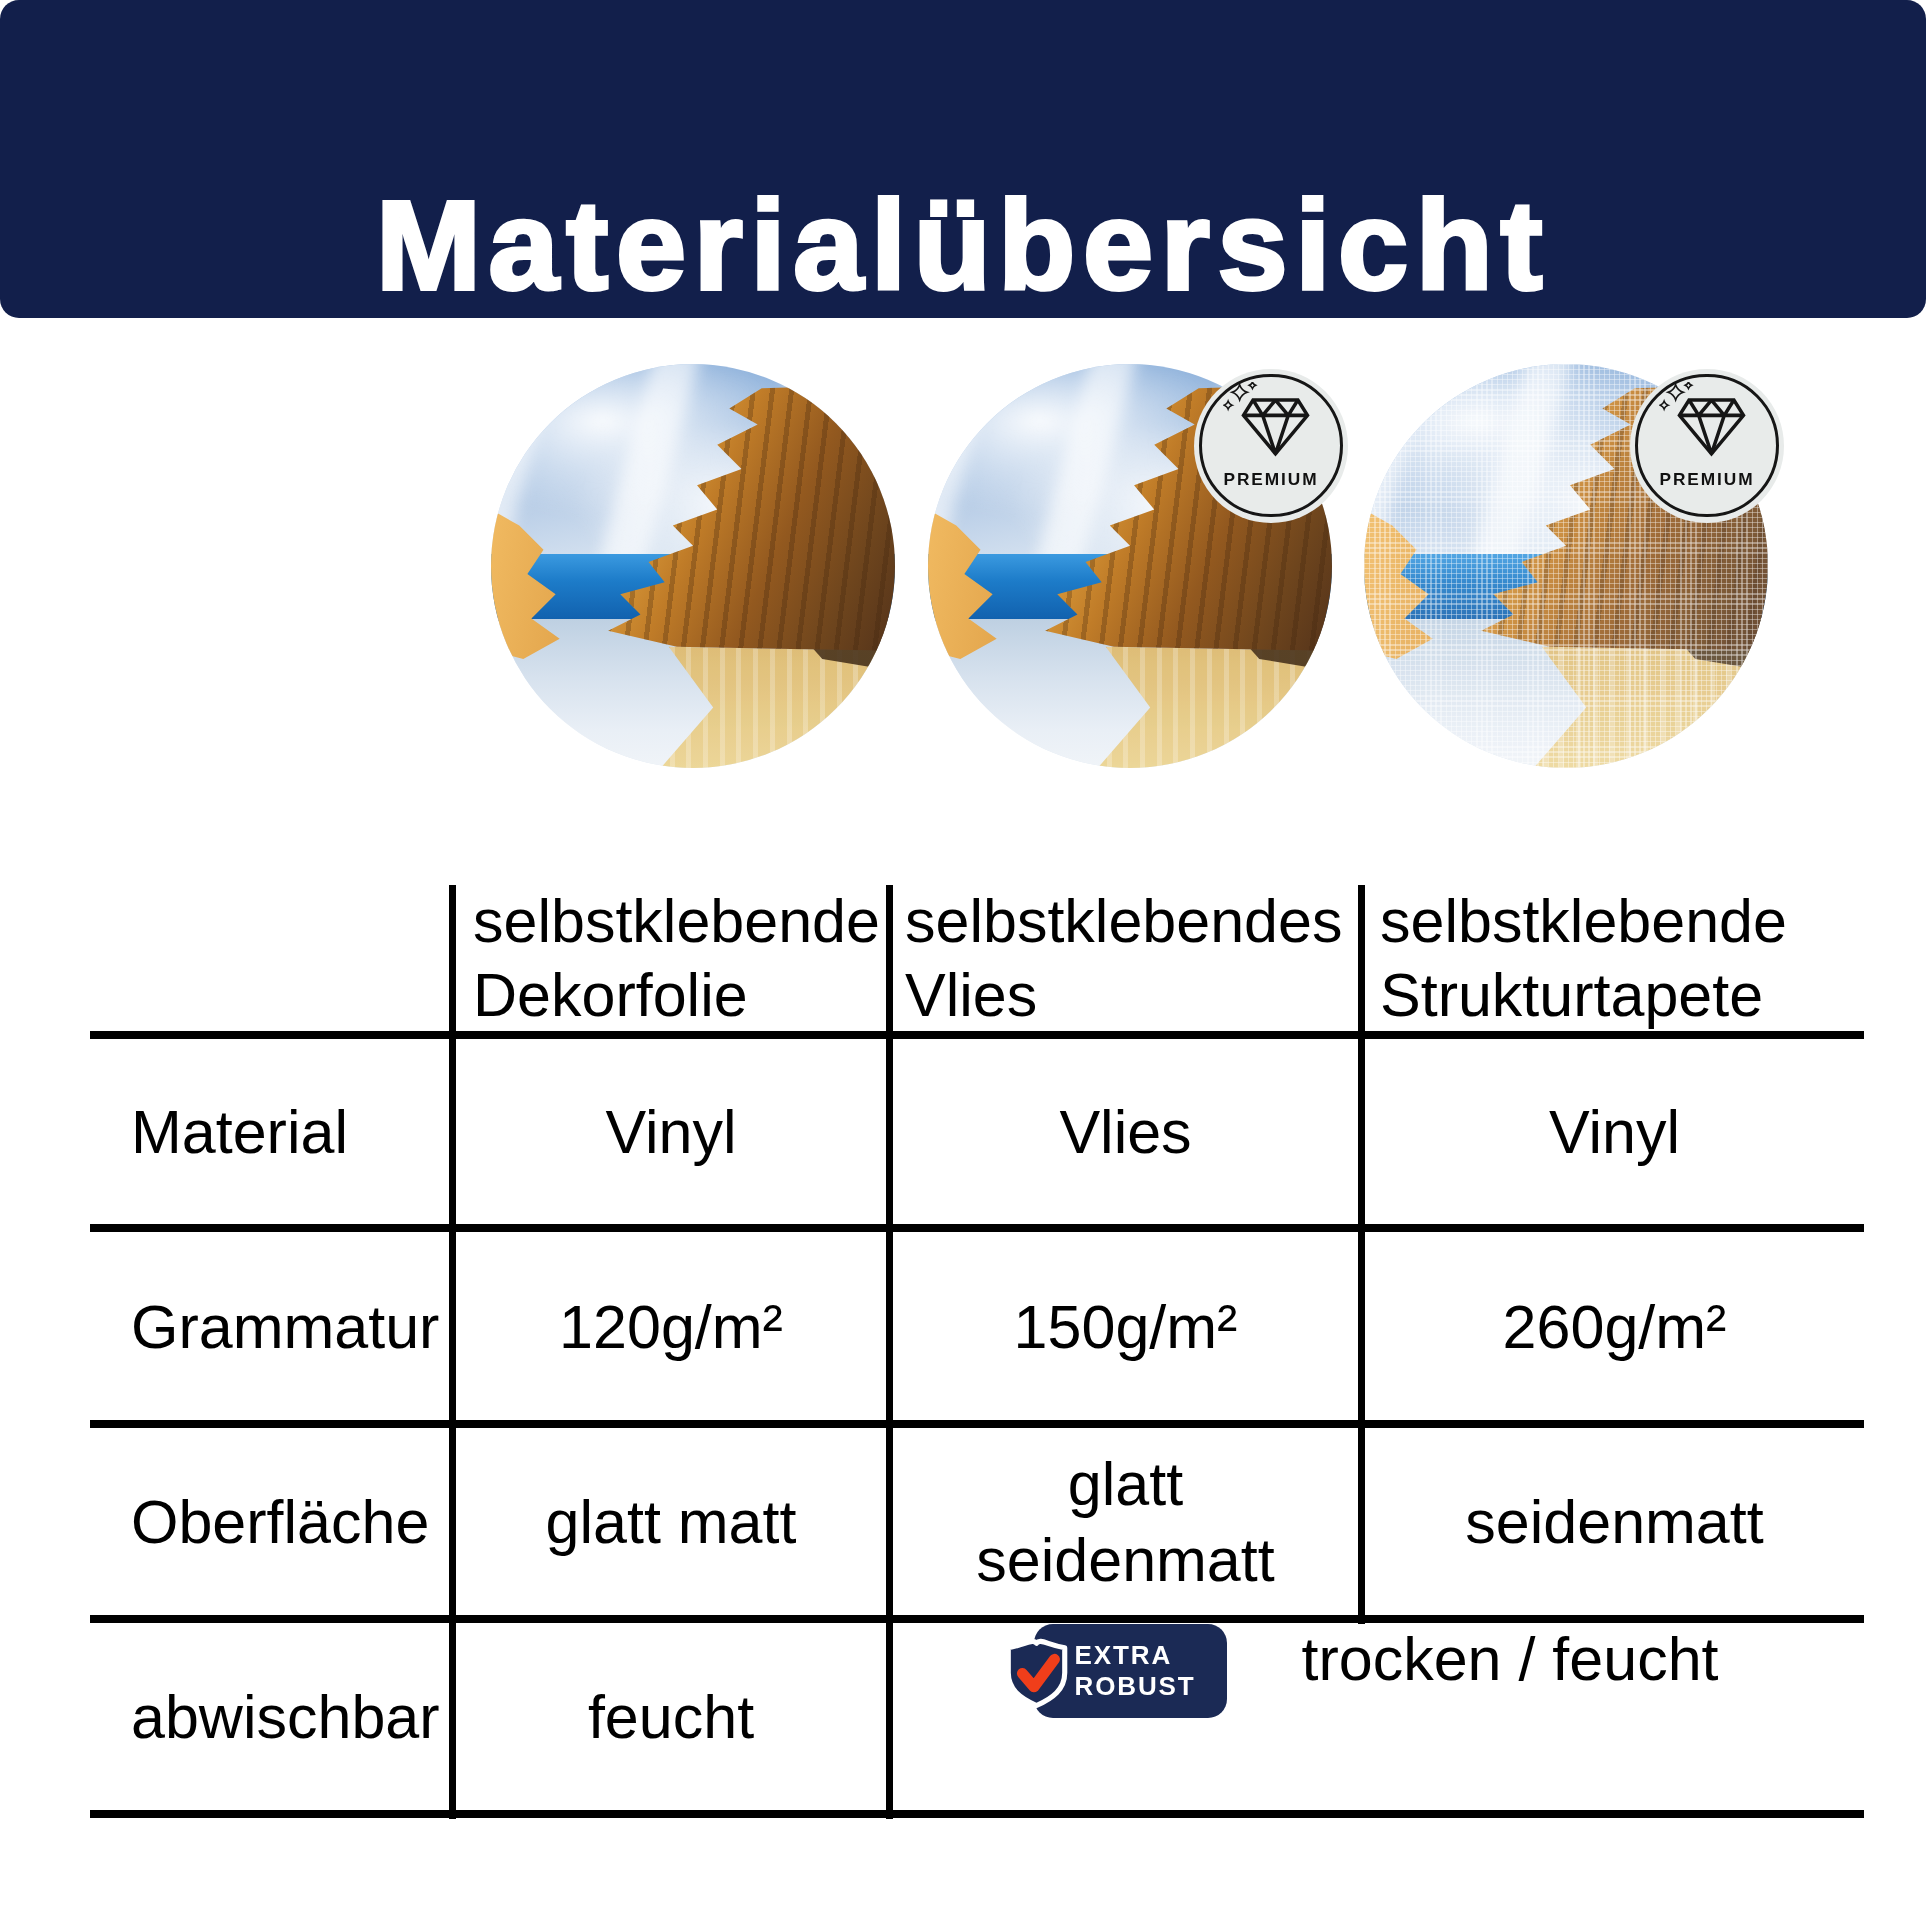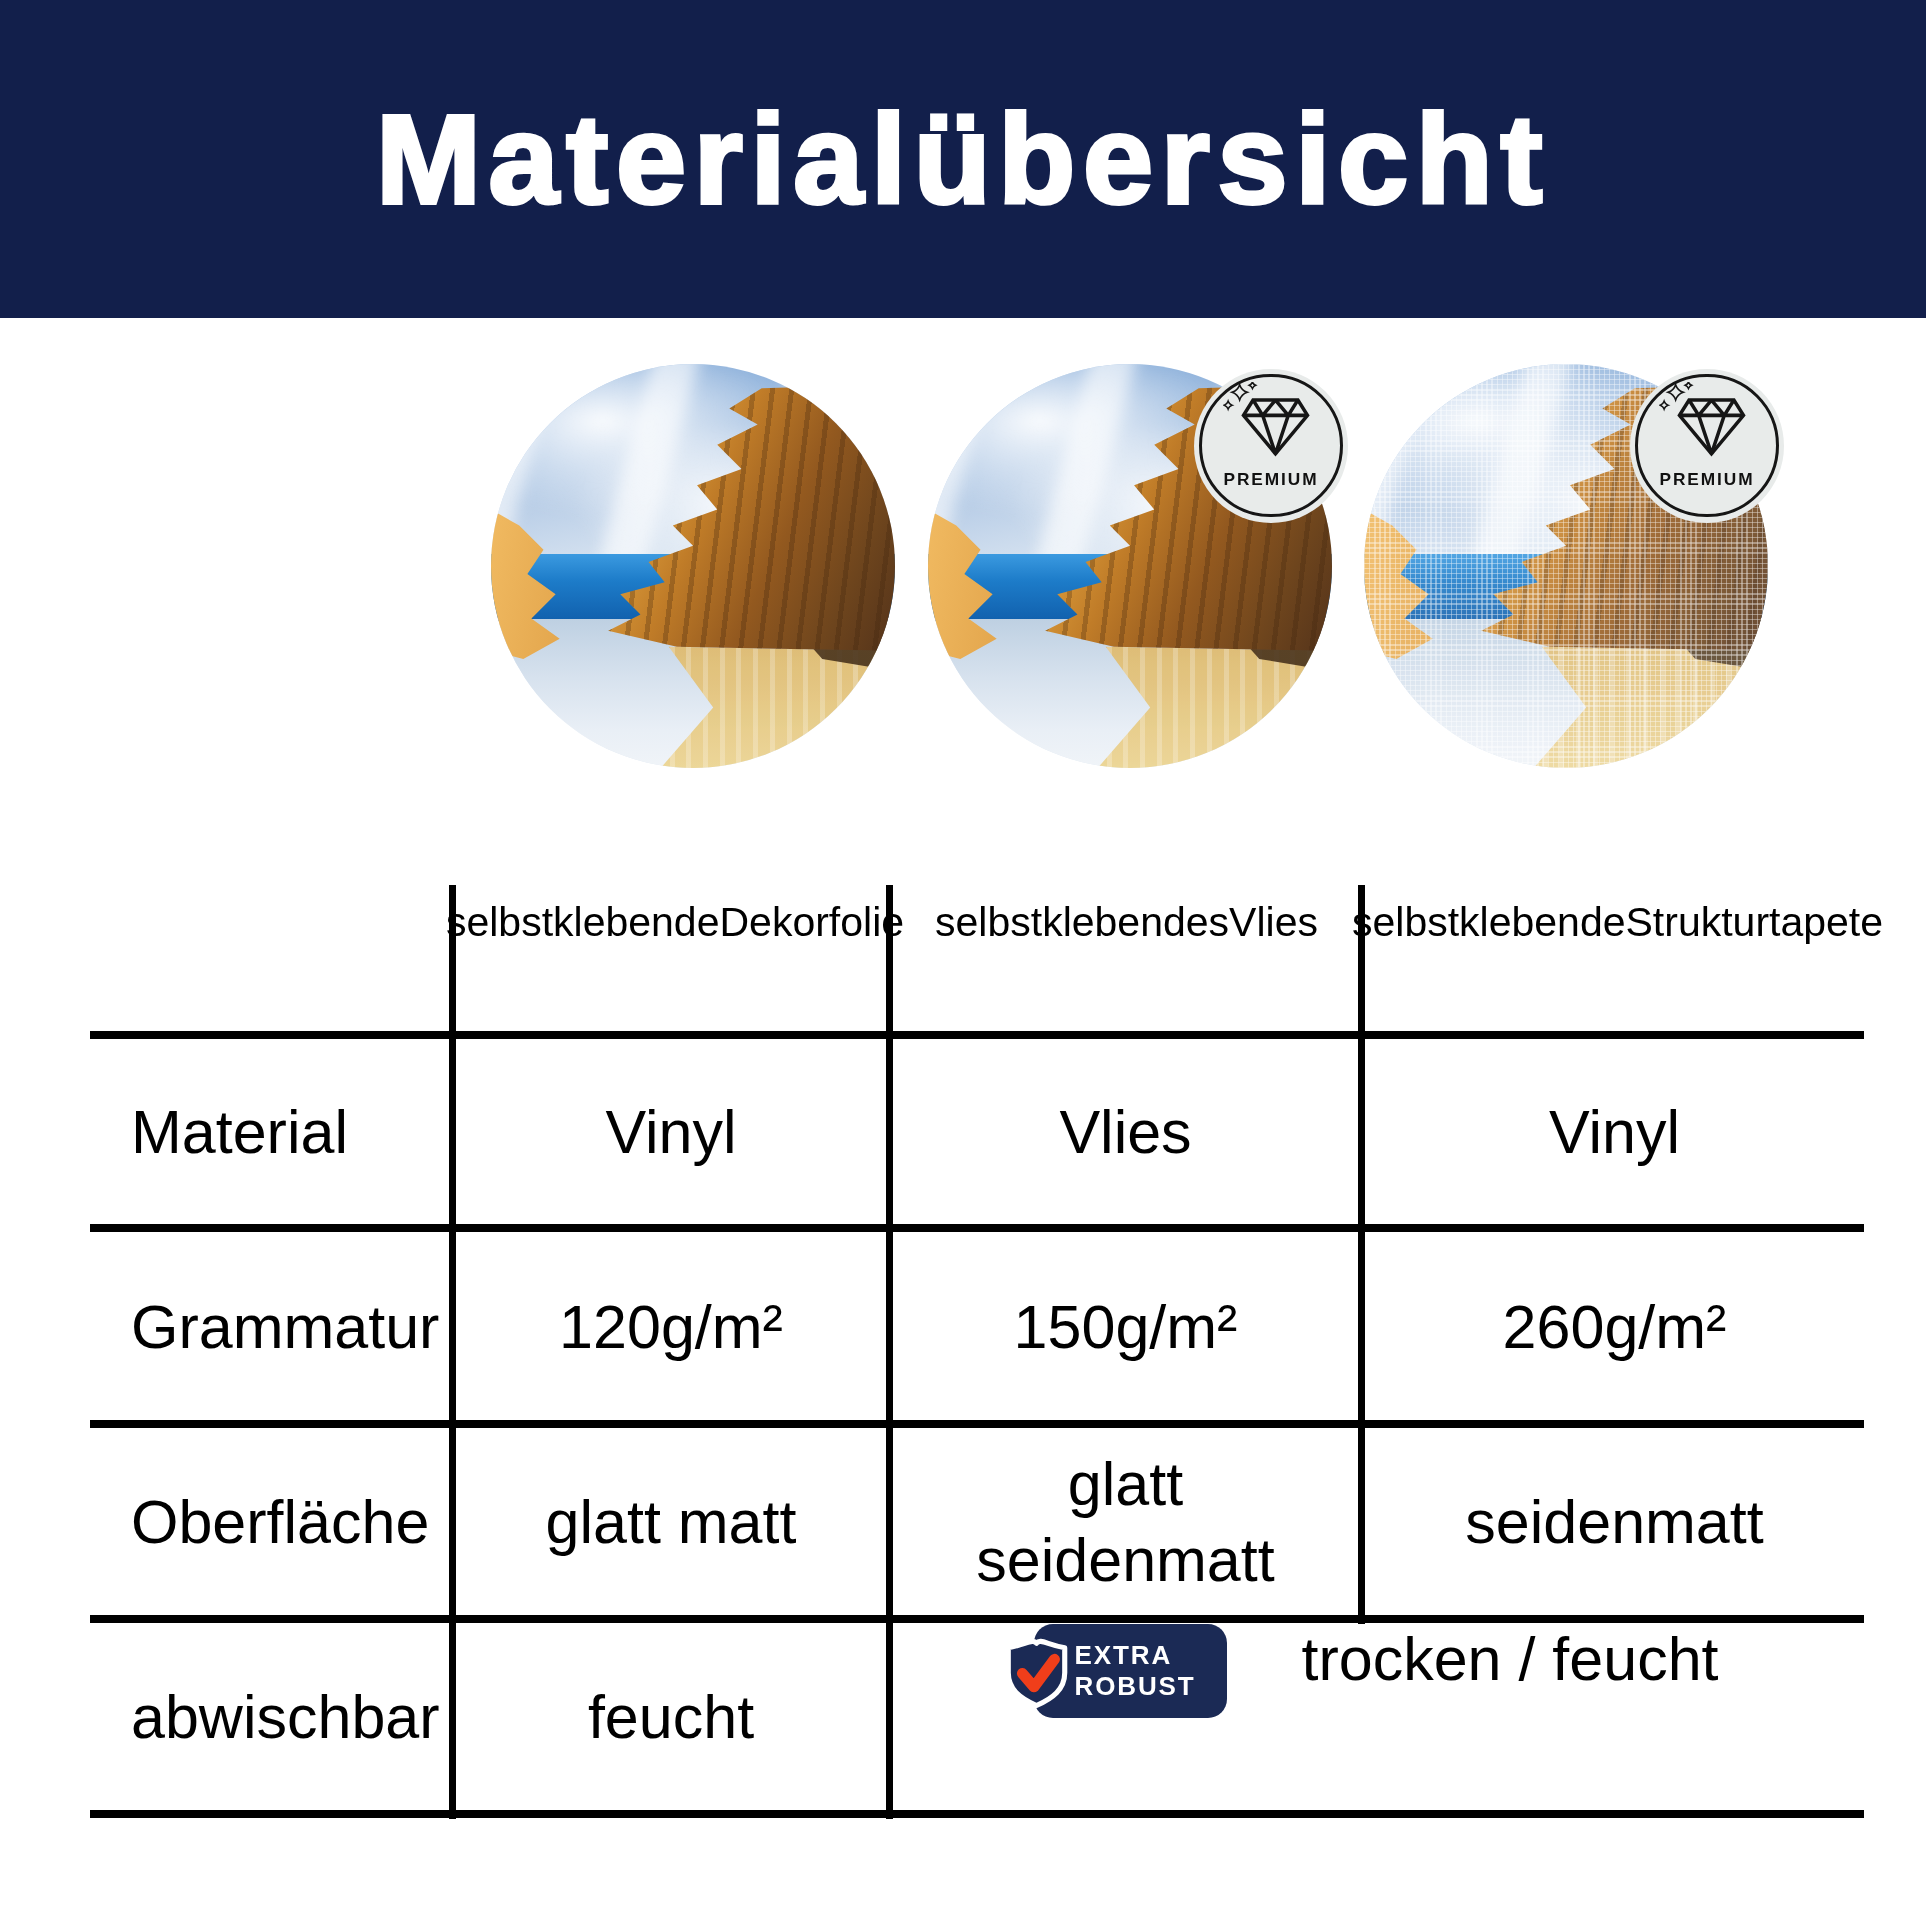--- a/index.html
+++ b/index.html
@@ -5,21 +5,21 @@
   :root{
     --header-bg:#121f4b; --robust-badge-bg:#1b2a55; --check-orange:#f03e1a;
     --premium-badge-bg:#e8ebea; --table-line:#000000;
   }
   *{box-sizing:border-box;}
   html,body{margin:0;padding:0;}
   body{width:1926px;height:1926px;background:#fff;font-family:"Liberation Sans",sans-serif;position:relative;overflow:hidden;}
 
   
   .header-band{position:absolute;left:0;top:0;width:1926px;height:318px;background:var(--header-bg,#121f4b);
-    display:flex;align-items:center;justify-content:center;}
+    display:flex;align-items:flex-end;justify-content:center;border-radius:19px;}
   .page-title{color:#fff;font-size:126px;font-weight:bold;letter-spacing:7.7px;-webkit-text-stroke:3.9px #fff;white-space:nowrap;}
 
   
   .swatch{position:absolute;top:364px;width:404px;height:404px;}
   .swatch.s1{left:491px;} .swatch.s2{left:928px;} .swatch.s3{left:1364px;}
   .scene{position:absolute;inset:0;border-radius:50%;overflow:hidden;
     background:linear-gradient(168deg,#6f9cd1 0%,#93b5dd 15%,#bcd0e8 32%,#dbe6f2 48%,#e6edf5 58%,#dfe8f2 66%);}
   .clouds{position:absolute;inset:-6%;
     background:
       radial-gradient(60% 30% at 30% 18%, rgba(255,255,255,.95), rgba(255,255,255,0) 70%),
@@ -60,22 +60,22 @@
   .premium .plabel{position:absolute;left:0;right:0;top:100px;text-align:center;color:#111;
     font-weight:bold;font-size:17.3px;letter-spacing:1.9px;}
 
   
   .tline{position:absolute;background:var(--table-line,#000);}
   .hl{left:90px;width:1774px;height:8.3px;}
   .hl1{top:1031px;} .hl2{top:1224px;} .hl3{top:1420px;} .hl4{top:1615px;} .hl5{top:1810px;}
   .vl{width:7px;top:885px;}
   .vl1{left:449px;height:934px;} .vl2{left:886px;height:934px;} .vl3{left:1358px;height:739px;}
 
-  .colhead{position:absolute;top:885px;height:146px;display:flex;flex-direction:row;justify-content:center;
-    font-size:41px;line-height:74px;color:#000;}
+  .colhead{position:absolute;top:885px;height:146px;display:flex;flex-direction:column;justify-content:center;
+    font-size:61px;line-height:74px;color:#000;}
   .ch1{left:473px;width:404px;} .ch2{left:905px;width:443px;} .ch3{left:1380px;width:475px;}
 
   .rowlabel{position:absolute;left:119px;width:321px;display:flex;align-items:center;
     font-size:61px;color:#000;margin-left:12px;}
   .cell{position:absolute;display:flex;flex-direction:column;align-items:center;justify-content:center;
     text-align:center;font-size:61px;line-height:76px;color:#000;border-radius:15px;}
   .r1{top:1039px;height:185px;} .r2{top:1233px;height:187px;} .r3{top:1428px;height:187px;} .r4{top:1624px;height:186px;}
   .c1{left:456px;width:430px;} .c2{left:893px;width:465px;} .c3{left:1365px;width:499px;}
 
   .merged{position:absolute;left:893px;top:1624px;width:967px;height:186px;

